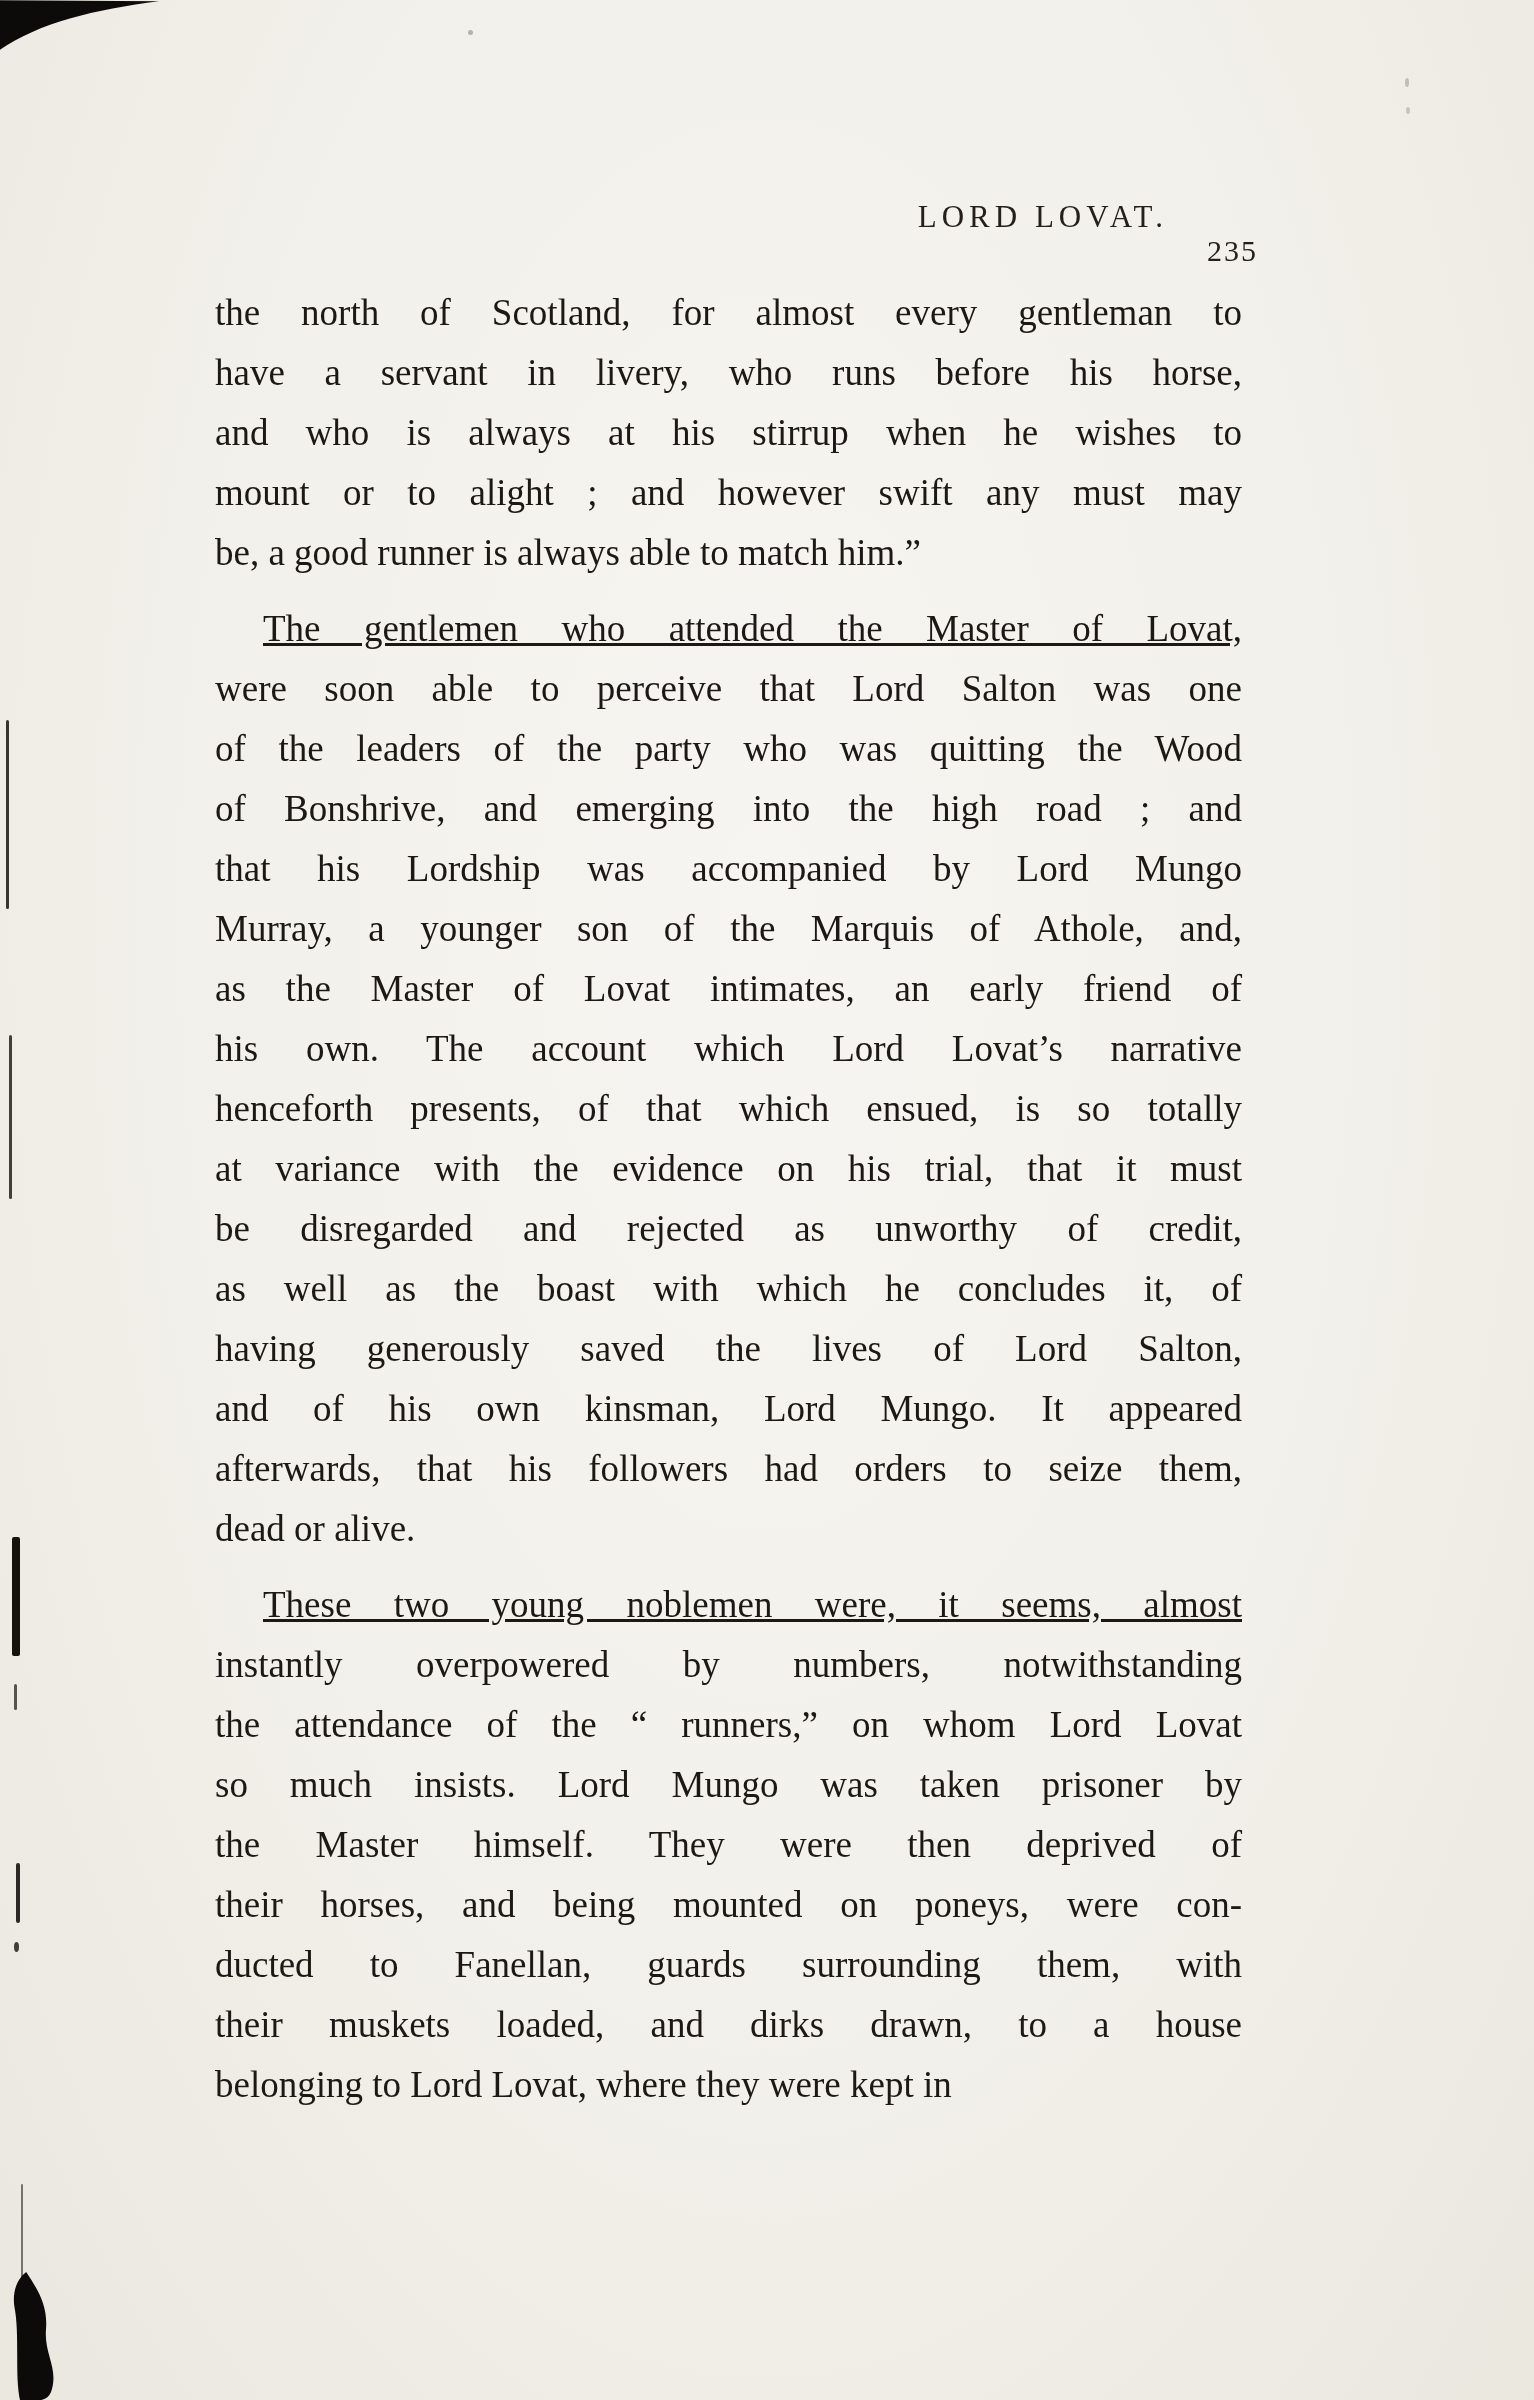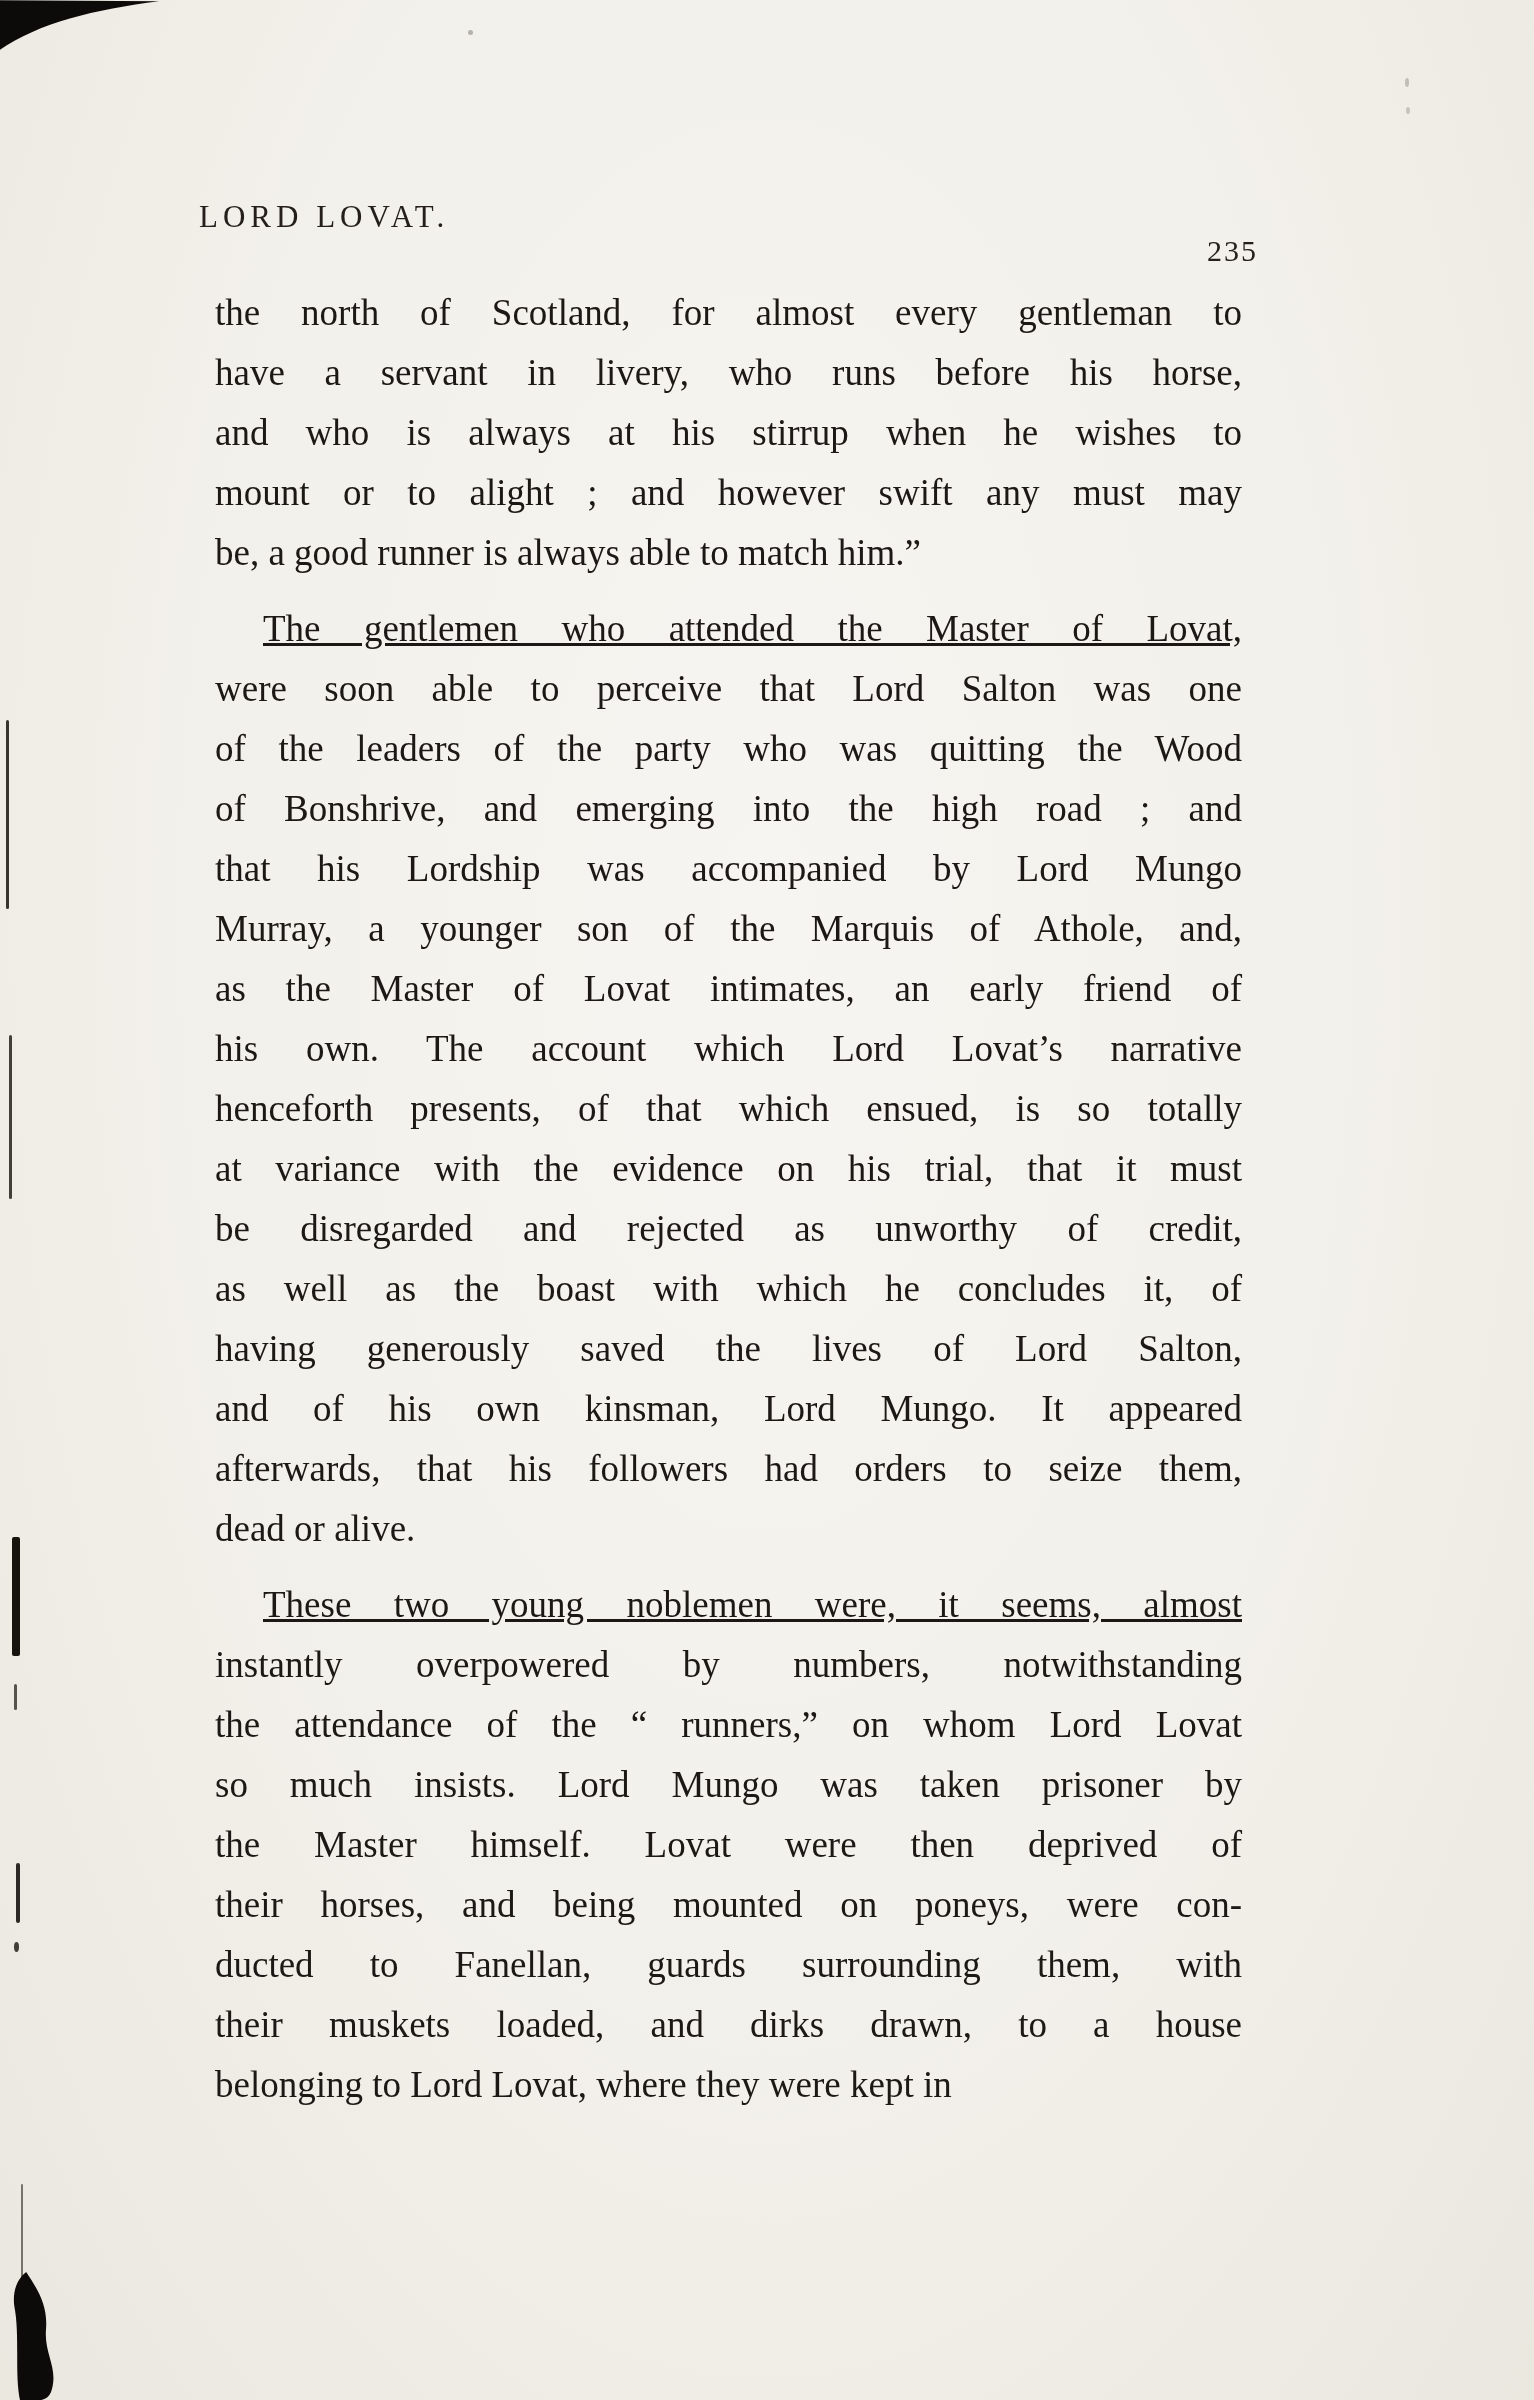--- a/index.html
+++ b/index.html
@@ -24,21 +24,21 @@
     left: 199px;
     top: 193px;
     width: 1059px;
     height: 48px;
   }
   .header-title {
     position: absolute;
     left: 0;
     right: 90px;
     top: 6px;
-    text-align: left;
+    text-align: right;
     font-size: 31px;
     letter-spacing: 5px;
     color: #241f1b;
   }
   .page-number {
     position: absolute;
     right: 0;
     top: 15px;
     font-size: 30px;
     letter-spacing: 2px;
@@ -141,21 +141,21 @@
         <div class="line">having generously saved the lives of Lord Salton,</div>
         <div class="line">and of his own kinsman, Lord Mungo. It appeared</div>
         <div class="line">afterwards, that his followers had orders to seize them,</div>
         <div class="line last">dead or alive.</div>
       </div>
       <div class="para">
         <div class="line indent">These two young noblemen were, it seems, almost</div>
         <div class="line">instantly overpowered by numbers, notwithstanding</div>
         <div class="line">the attendance of the “ runners,” on whom Lord Lovat</div>
         <div class="line">so much insists. Lord Mungo was taken prisoner by</div>
-        <div class="line">the Master himself. Lovat were then deprived of</div>
+        <div class="line">the Master himself. They were then deprived of</div>
         <div class="line">their horses, and being mounted on poneys, were con-</div>
         <div class="line">ducted to Fanellan, guards surrounding them, with</div>
         <div class="line">their muskets loaded, and dirks drawn, to a house</div>
         <div class="line last">belonging to Lord Lovat, where they were kept in</div>
       </div>
     </div>
 
 </div>
 
 

